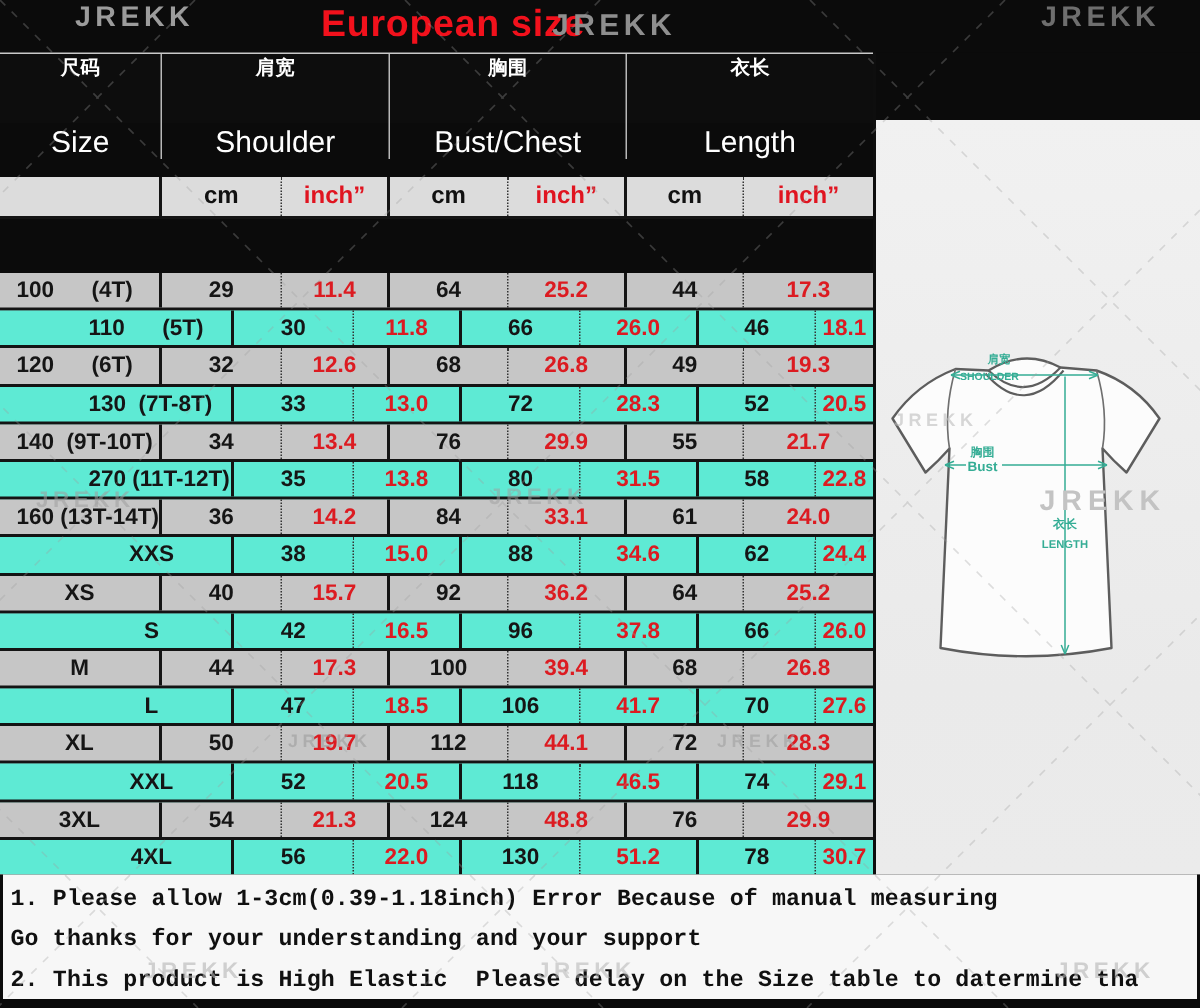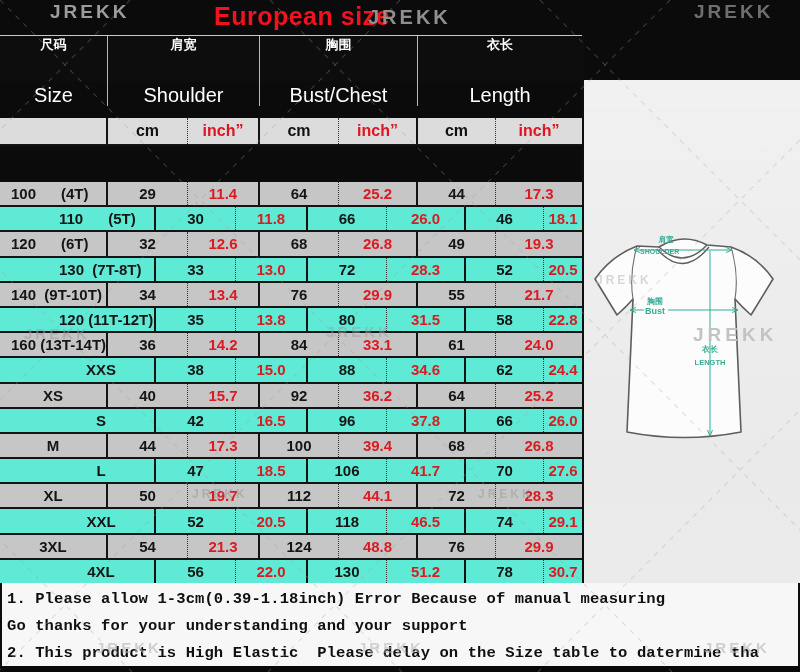--- a/index.html
+++ b/index.html
@@ -184,21 +184,21 @@
           <div class="trow shade-dark">
             <div class="tcell size-cell b-solid kid">140  (9T-10T)</div>
             <div class="tcell b-dotted">34</div>
             <div class="tcell b-solid val-red">13.4</div>
             <div class="tcell b-dotted">76</div>
             <div class="tcell b-solid val-red">29.9</div>
             <div class="tcell b-dotted">55</div>
             <div class="tcell  val-red">21.7</div>
           </div>
           <div class="trow shade-light">
-            <div class="tcell size-cell b-solid kid">120 (11T-12T)</div>
+            <div class="tcell size-cell b-solid kid">270 (11T-12T)</div>
             <div class="tcell b-dotted">35</div>
             <div class="tcell b-solid val-red">13.8</div>
             <div class="tcell b-dotted">80</div>
             <div class="tcell b-solid val-red">31.5</div>
             <div class="tcell b-dotted">58</div>
             <div class="tcell  val-red">22.8</div>
           </div>
           <div class="trow shade-dark">
             <div class="tcell size-cell b-solid kid">160 (13T-14T)</div>
             <div class="tcell b-dotted">36</div>

